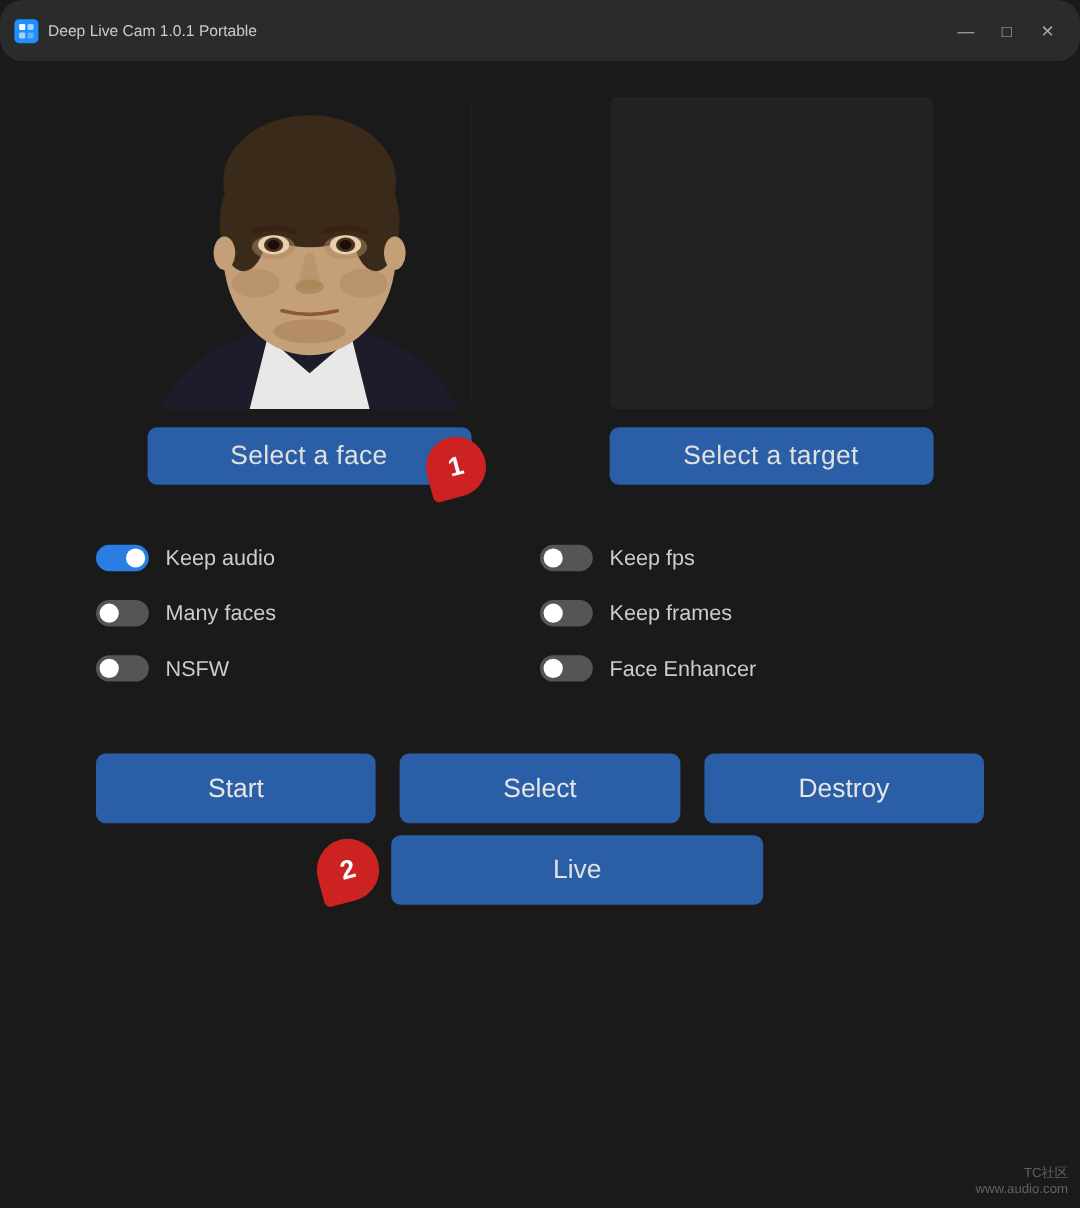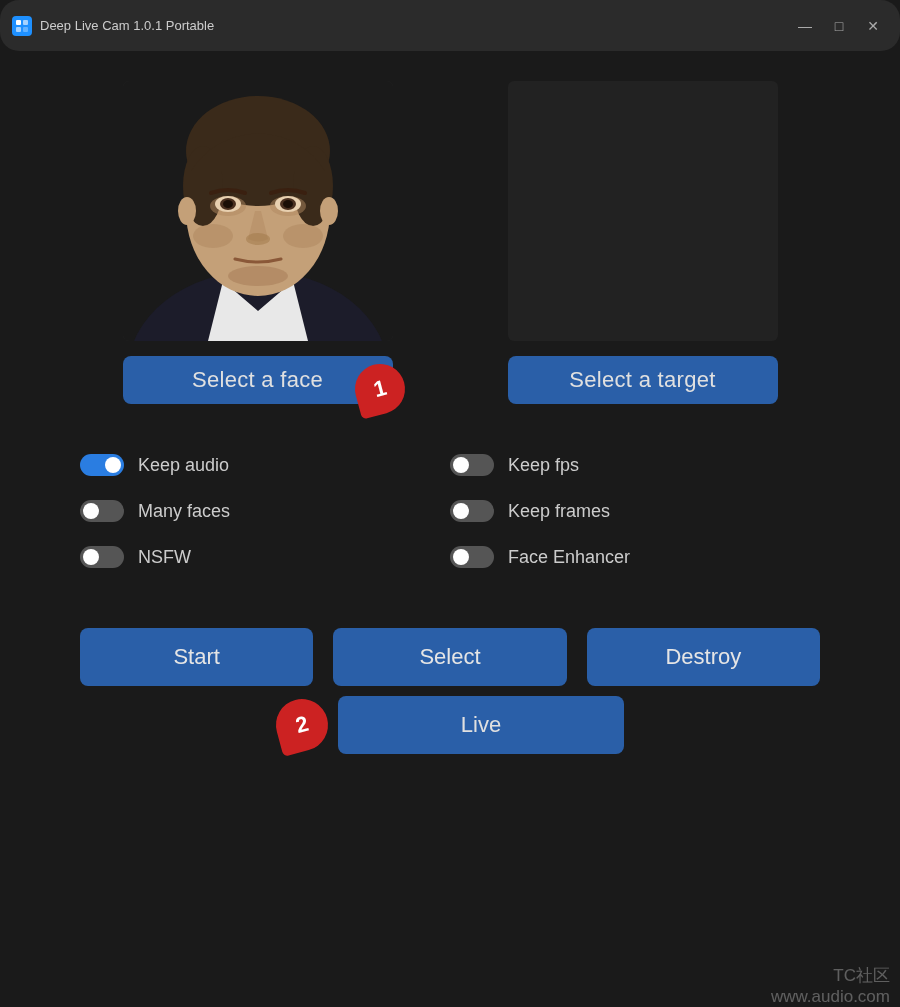--- a/index.html
+++ b/index.html
@@ -257,37 +257,37 @@
       justify-content: center;
       color: white;
       font-size: 22px;
       font-weight: bold;
       transform: rotate(-15deg);
       margin-right: 10px;
       flex-shrink: 0;
     }
 
     .live-btn {
-      width: 286px;
+      width: 310px;
       height: 58px;
       background: #2a5fa8;
       border: none;
       border-radius: 8px;
       color: #e0e0e0;
       font-size: 22px;
       cursor: pointer;
     }
 
     
     .watermark {
       position: absolute;
-      bottom: 0;
+      bottom: 10px;
       right: 10px;
       color: rgba(255,255,255,0.3);
-      font-size: 17px;
+      font-size: 11px;
       text-align: right;
     }
 
     
     .face-svg {
       width: 270px;
       height: 260px;
     }
   </style>
 </head>

